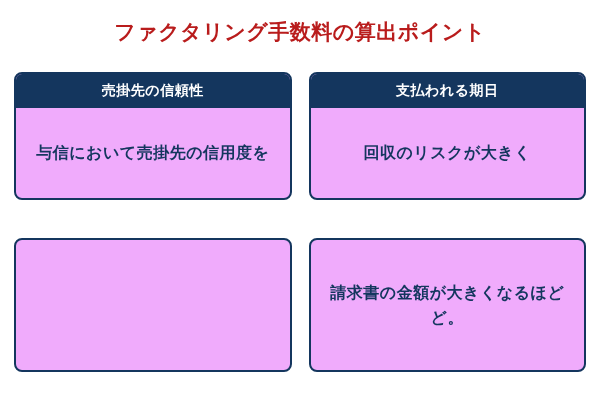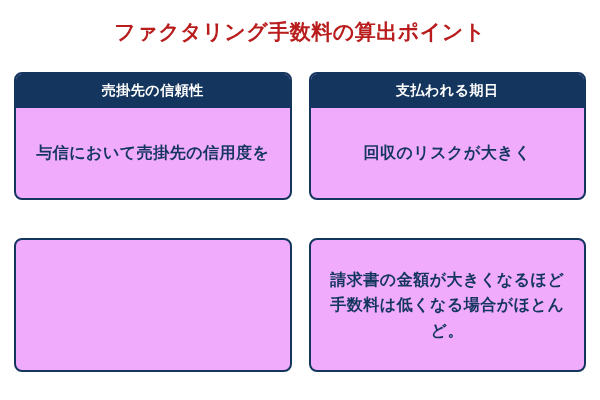--- a/index.html
+++ b/index.html
@@ -90,19 +90,18 @@
         <div>回収のリスクが大きく</div>
       </div>
     </div>
 
     <div class="card">
     </div>
 
     <div class="card">
       <div class="card-body">
         <div>請求書の金額が大きくなるほど</div>
-        <div>手数料は低くなる場合がほとん</div>
         <div>ど。</div>
       </div>
     </div>
 
   </div>
 </div>
 
 </body></html>

